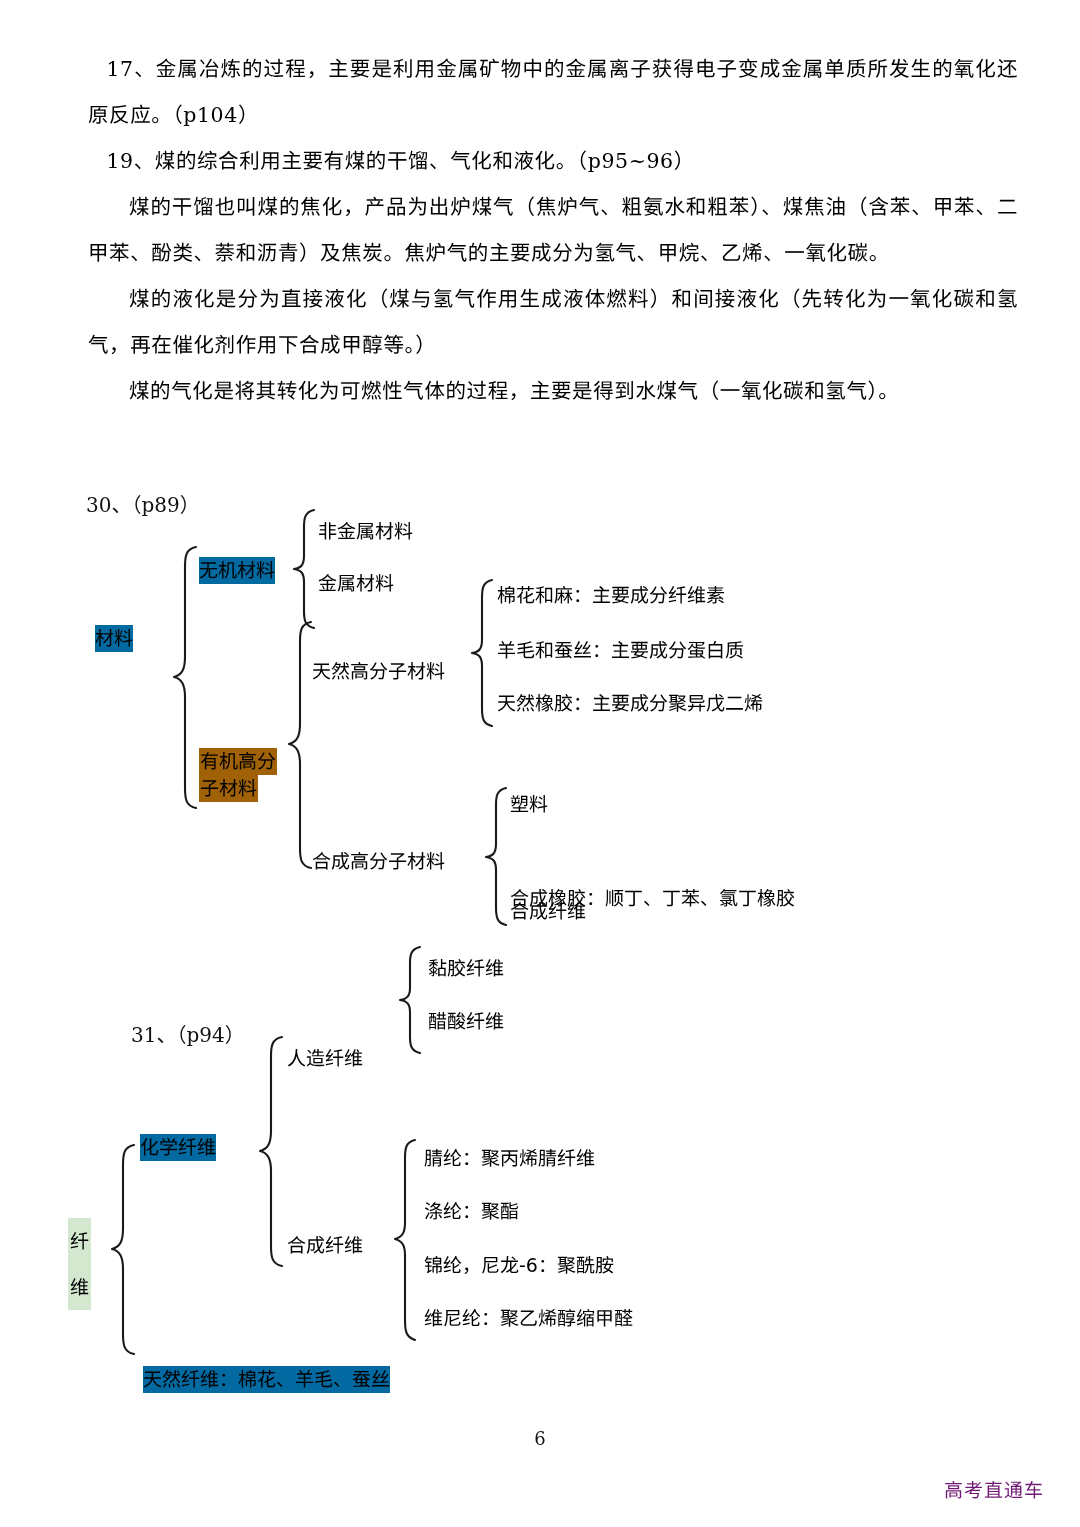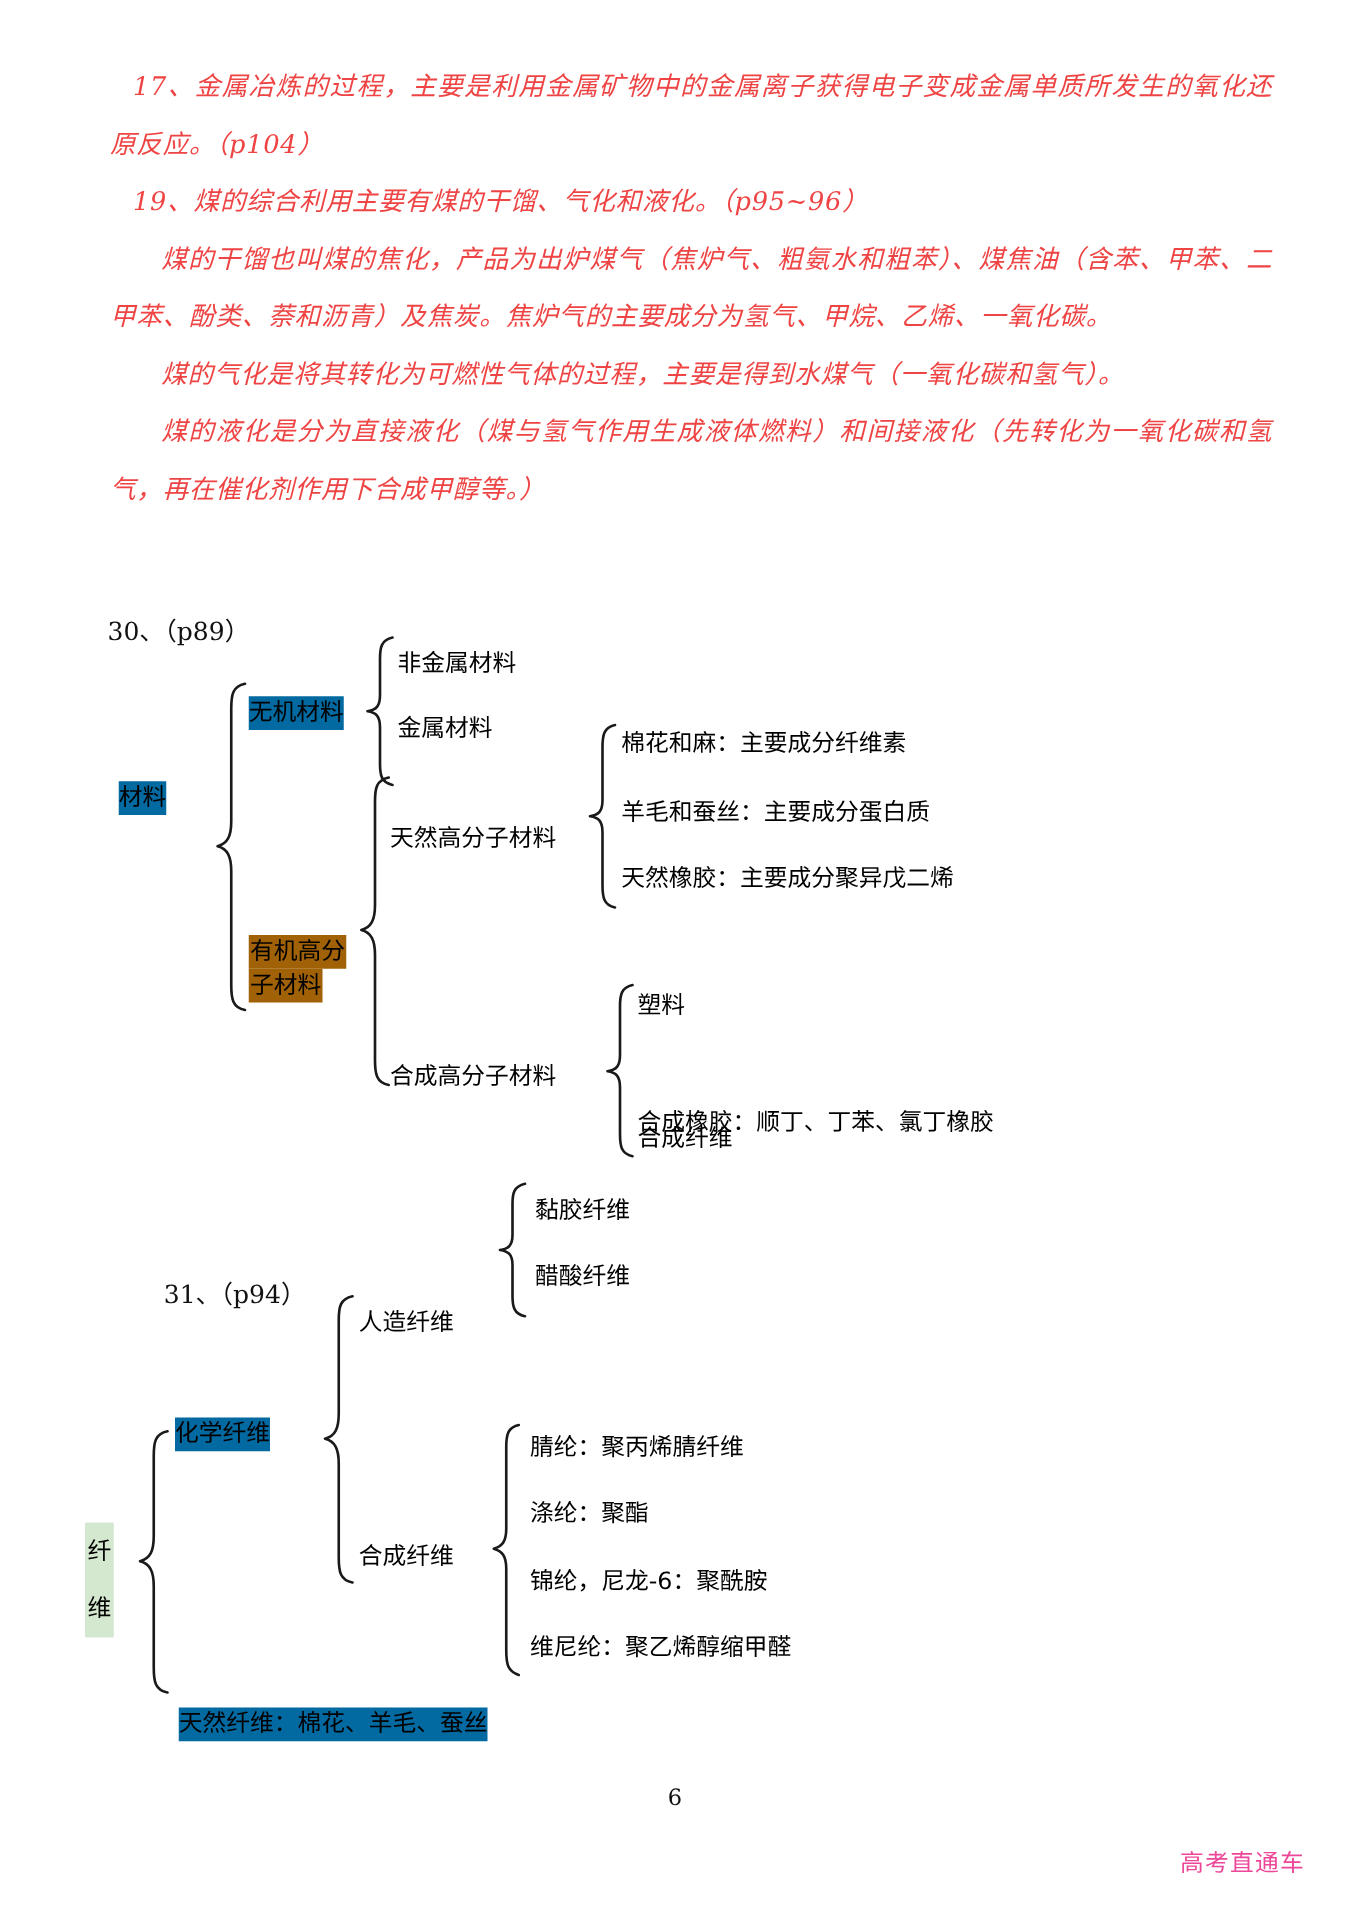--- a/index.html
+++ b/index.html
@@ -22,24 +22,23 @@
     position: absolute;
     left: 88px;
     top: 46px;
     width: 930px;
   }
   .para {
     font-family: "DejaVu Serif", "Liberation Serif", serif;
     font-size: 20.5px;
     line-height: 46px;
     letter-spacing: 0.6px;
-    color: #ef4444;
+    color: #000000;
     text-align: justify;
     margin: 0 0 0 0;
-    font-style: italic;
   }
   .para.indent { text-indent: 2em; }
   .para.hang   { text-indent: 0.9em; }
 
   
   .diagram {
     position: absolute;
     left: 0;
     width: 1080px;
   }
@@ -94,32 +93,32 @@
     font-size: 18px;
     color: #111;
   }
   .watermark {
     position: absolute;
     right: 36px;
     top: 1475px;
     font-family: "DejaVu Sans", "Liberation Sans", sans-serif;
     font-size: 19px;
     letter-spacing: 1px;
-    color: #ec4899;
+    color: #701a75;
   }
 </style>
 </head>
 <body>
 
 <div class="prose">
   <p class="para hang">17、金属冶炼的过程，主要是利用金属矿物中的金属离子获得电子变成金属单质所发生的氧化还原反应。（p104）</p>
   <p class="para hang">19、煤的综合利用主要有煤的干馏、气化和液化。（p95~96）</p>
   <p class="para indent">煤的干馏也叫煤的焦化，产品为出炉煤气（焦炉气、粗氨水和粗苯）、煤焦油（含苯、甲苯、二甲苯、酚类、萘和沥青）及焦炭。焦炉气的主要成分为氢气、甲烷、乙烯、一氧化碳。</p>
+  <p class="para indent">煤的液化是分为直接液化（煤与氢气作用生成液体燃料）和间接液化（先转化为一氧化碳和氢气，再在催化剂作用下合成甲醇等。）</p>
   <p class="para indent">煤的气化是将其转化为可燃性气体的过程，主要是得到水煤气（一氧化碳和氢气）。</p>
-  <p class="para indent">煤的液化是分为直接液化（煤与氢气作用生成液体燃料）和间接液化（先转化为一氧化碳和氢气，再在催化剂作用下合成甲醇等。）</p>
 </div>
 
 <div class="diagram" id="dg-materials" style="top:0;height:0;">
 
   <div class="label" style="left:58px;  top:492px;">30、（p89）</div>
 
   <div class="node hl" style="left:95px; top:625px;">材料</div>
 
   <div class="brace" style="left:172px; top:545px;">
     <svg width="26" height="265" viewBox="0 0 26 265" aria-hidden="true">

